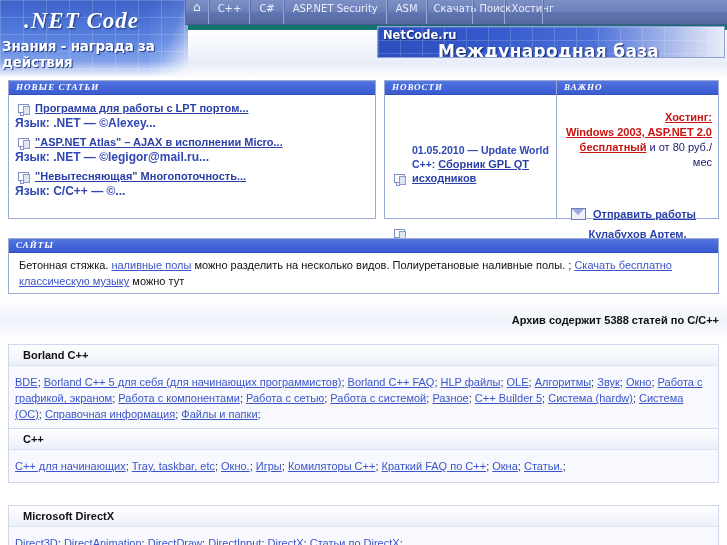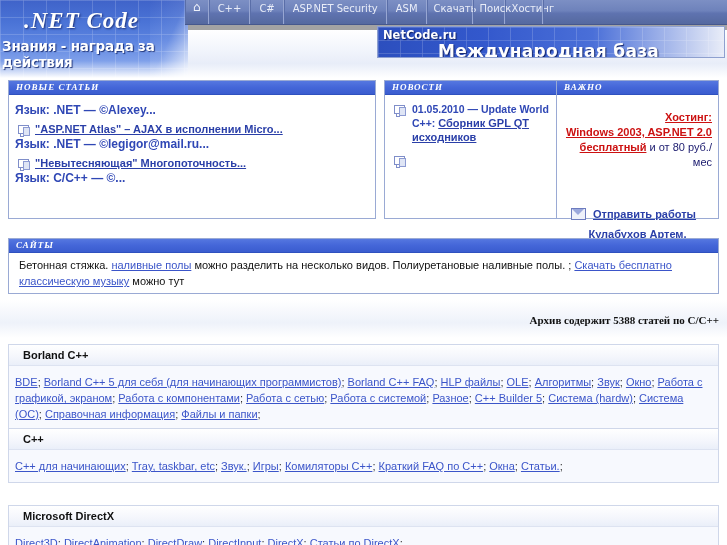--- a/index.html
+++ b/index.html
@@ -3,21 +3,21 @@
 <meta charset="utf-8">
 <style>
   html,body{margin:0;padding:0;}
   body{
     width:727px;height:545px;overflow:hidden;
     background:#ffffff;
     font-family:"Liberation Sans","DejaVu Sans",sans-serif;
     font-size:11px;color:#1a1a6e;
   }
   
-  .header{position:relative;width:727px;height:78px;overflow:hidden;background:#a3a3a3;}
+  .header{position:relative;width:727px;height:78px;overflow:hidden;background:#0f766e;}
   .logo-block{
     position:absolute;left:0;top:0;width:188px;height:78px;
     background:
       linear-gradient(to bottom,#3f63c9 0%,#4a73d6 28%,#5b83e0 52%,#7fa0ea 78%,#ffffff 100%),
       #4a73d6;
     overflow:hidden;
   }
   .logo-tiles{
     position:absolute;left:0;top:0;width:188px;height:78px;opacity:.30;
     background-image:
@@ -157,21 +157,21 @@
     cursor:pointer;
   }
   .lang{
     text-align:left;color:#2f47b5;font-weight:bold;font-size:12px;
     margin:1px 2px 6px 0;
   }
   .newsline{
     color:#2f47b5;font-weight:bold;font-size:10.5px;line-height:14px;
     padding-left:1px;
   }
-  .newsitem{display:flex;align-items:flex-start;margin-bottom:9px;}
+  .newsitem{display:flex;align-items:flex-end;margin-bottom:9px;margin-top:41px;}
   .newsitem .micon{margin-top:3px;}
   .newsitem .ntext{flex:1;}
   .imp-host{
     text-align:right;margin-top:8px;line-height:15px;
   }
   a.red{color:#cc1111;font-weight:bold;text-decoration:underline;font-size:11px;}
   .imp-mail{display:flex;align-items:center;margin-top:38px;padding-left:8px;}
   .mailicon{
     width:13px;height:10px;border:1px solid #6d7cbf;background:#eef1fa;
     margin-right:7px;position:relative;flex:0 0 13px;
@@ -196,21 +196,21 @@
   }
   .sites-text a{color:#3b55c9;text-decoration:underline;font-weight:normal;}
 
   
   .archive-strip{
     position:absolute;left:0;top:300px;width:727px;height:38px;
     background:linear-gradient(to bottom,#ffffff 0%,#f5f7fc 35%,#eef2fa 60%,#ffffff 100%);
   }
   .archive-text{
     position:absolute;right:8px;top:314px;
-    font-weight:bold;font-size:11px;color:#111111;font-family:Liberation Serif, serif;
+    font-weight:bold;font-size:11px;color:#111111;
   }
 
   
   .cat{
     position:absolute;left:8px;width:711px;box-sizing:border-box;
     border:1px solid #cfd7ea;background:#f7f9fe;
   }
   .cat-head{
     height:21px;box-sizing:border-box;
     background:linear-gradient(to bottom,#ffffff 0%,#f4f6fc 60%,#eaeff9 100%);
@@ -268,20 +268,27 @@
   </div>
 </div>
 
 <div class="panels">
 
   <div class="panel p-left">
     <div class="panel-head">НОВЫЕ  СТАТЬИ</div>
     <div class="panel-body">
 
       <div class="art">
+        <div class="art-row">
+          <span class="micon">
+              <i></i>
+              <b></b>
+            </span>
+          <a class="lnk">Программа для работы с LPT портом...</a>
+        </div>
         <div class="lang">Язык: .NET — ©Alexey...</div>
       </div>
 
       <div class="art">
         <div class="art-row">
           <span class="micon">
               <i></i>
               <b></b>
             </span>
           <a class="lnk">"ASP.NET Atlas" – AJAX в исполнении Micro...</a>
@@ -355,19 +362,19 @@
 <div class="archive-strip"></div>
 <div class="archive-text">Архив содержит 5388 статей по C/C++</div>
 
 <div class="cat cat1">
   <div class="cat-head">Borland C++</div>
   <div class="cat-body"><a>BDE</a><span class="sep">; </span><a>Borland C++ 5 для себя (для начинающих программистов)</a><span class="sep">; </span><a>Borland C++ FAQ</a><span class="sep">; </span><a>HLP файлы</a><span class="sep">; </span><a>OLE</a><span class="sep">; </span><a>Алгоритмы</a><span class="sep">; </span><a>Звук</a><span class="sep">; </span><a>Окно</a><span class="sep">; </span><a>Работа с графикой, экраном</a><span class="sep">; </span><a>Работа с компонентами</a><span class="sep">; </span><a>Работа с сетью</a><span class="sep">; </span><a>Работа с системой</a><span class="sep">; </span><a>Разное</a><span class="sep">; </span><a>C++ Builder 5</a><span class="sep">; </span><a>Система (hardw)</a><span class="sep">; </span><a>Система (ОС)</a><span class="sep">; </span><a>Справочная информация</a><span class="sep">; </span><a>Файлы и папки</a><span class="sep">; </span></div>
 </div>
 
 <div class="cat cat2">
   <div class="cat-head">C++</div>
-  <div class="cat-body"><a>C++ для начинающих</a><span class="sep">; </span><a>Tray, taskbar, etc</a><span class="sep">; </span><a>Звук.</a><span class="sep">; </span><a>Игры</a><span class="sep">; </span><a>Комиляторы C++</a><span class="sep">; </span><a>Краткий FAQ по C++</a><span class="sep">; </span><a>Окна</a><span class="sep">; </span><a>Статьи.</a><span class="sep">; </span></div>
+  <div class="cat-body"><a>C++ для начинающих</a><span class="sep">; </span><a>Tray, taskbar, etc</a><span class="sep">; </span><a>Окно.</a><span class="sep">; </span><a>Игры</a><span class="sep">; </span><a>Комиляторы C++</a><span class="sep">; </span><a>Краткий FAQ по C++</a><span class="sep">; </span><a>Окна</a><span class="sep">; </span><a>Статьи.</a><span class="sep">; </span></div>
 </div>
 
 <div class="cat cat3">
   <div class="cat-head">Microsoft DirectX</div>
   <div class="cat-body"><a>Direct3D</a><span class="sep">; </span><a>DirectAnimation</a><span class="sep">; </span><a>DirectDraw</a><span class="sep">; </span><a>DirectInput</a><span class="sep">; </span><a>DirectX</a><span class="sep">; </span><a>Статьи по DirectX</a><span class="sep">; </span></div>
 </div>
 
 </body></html>

